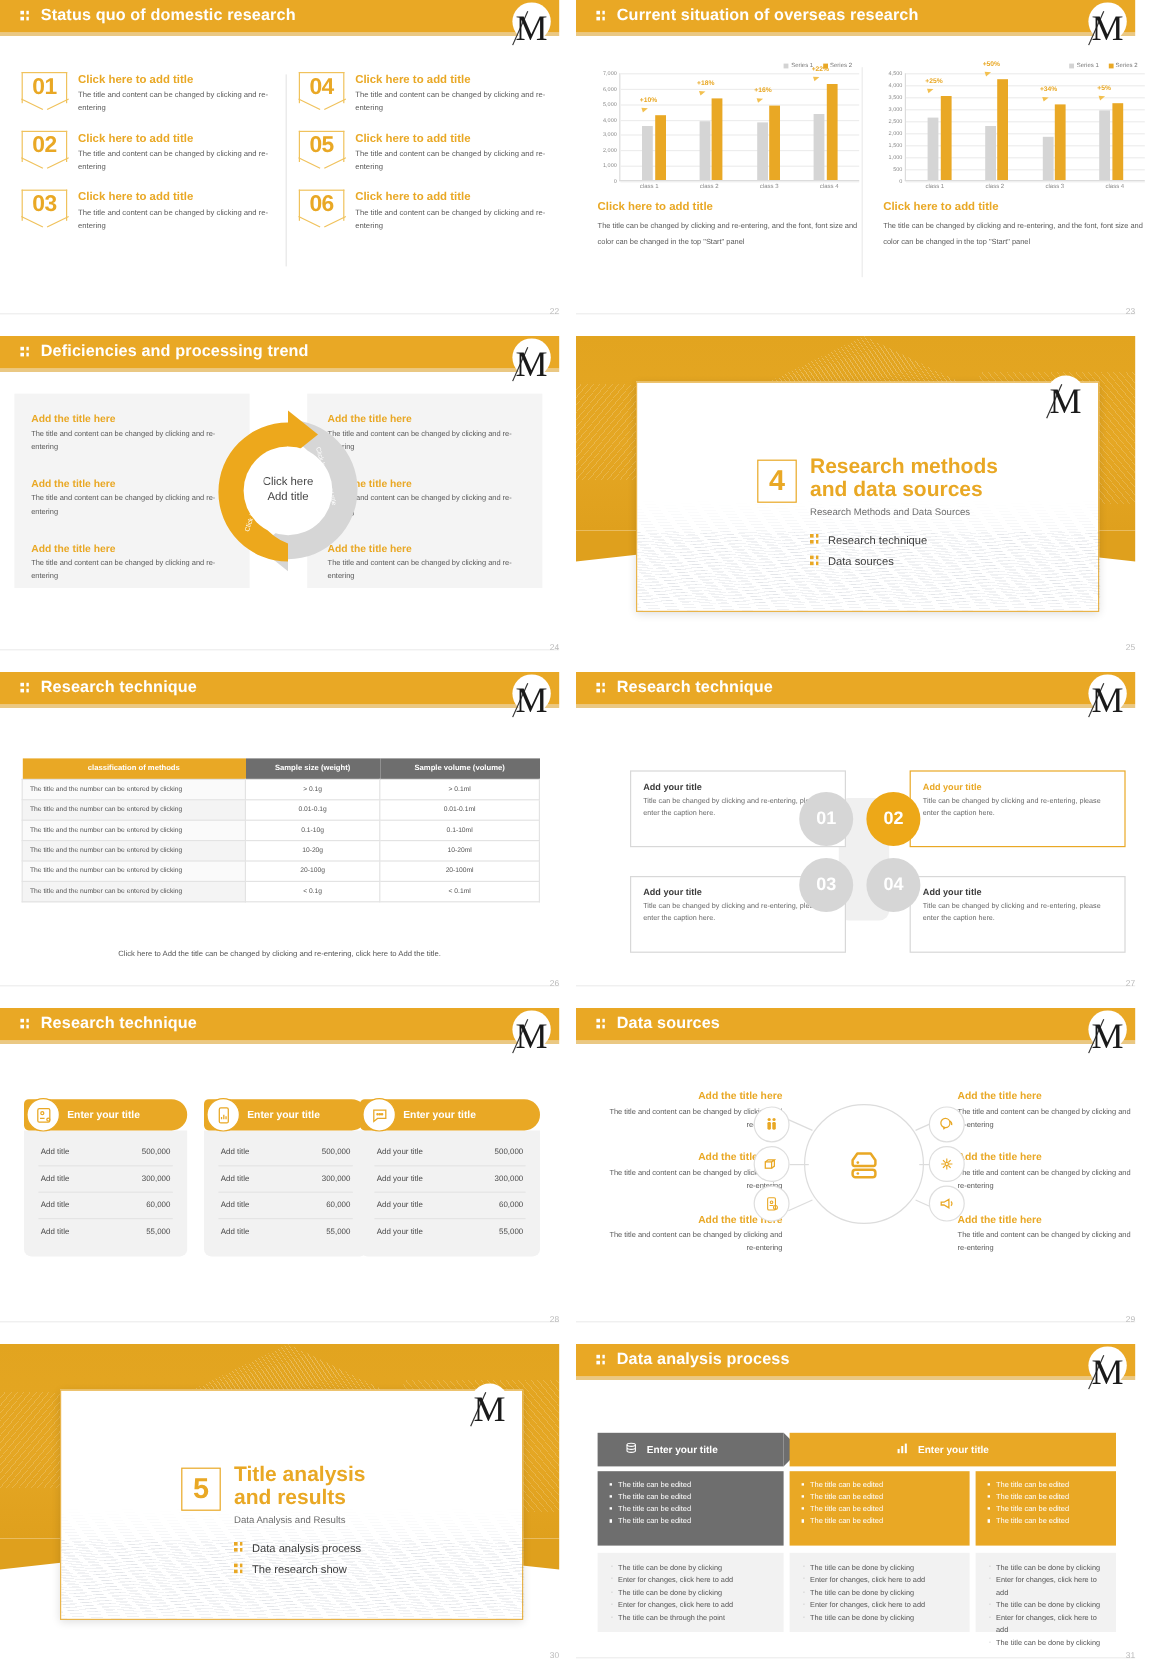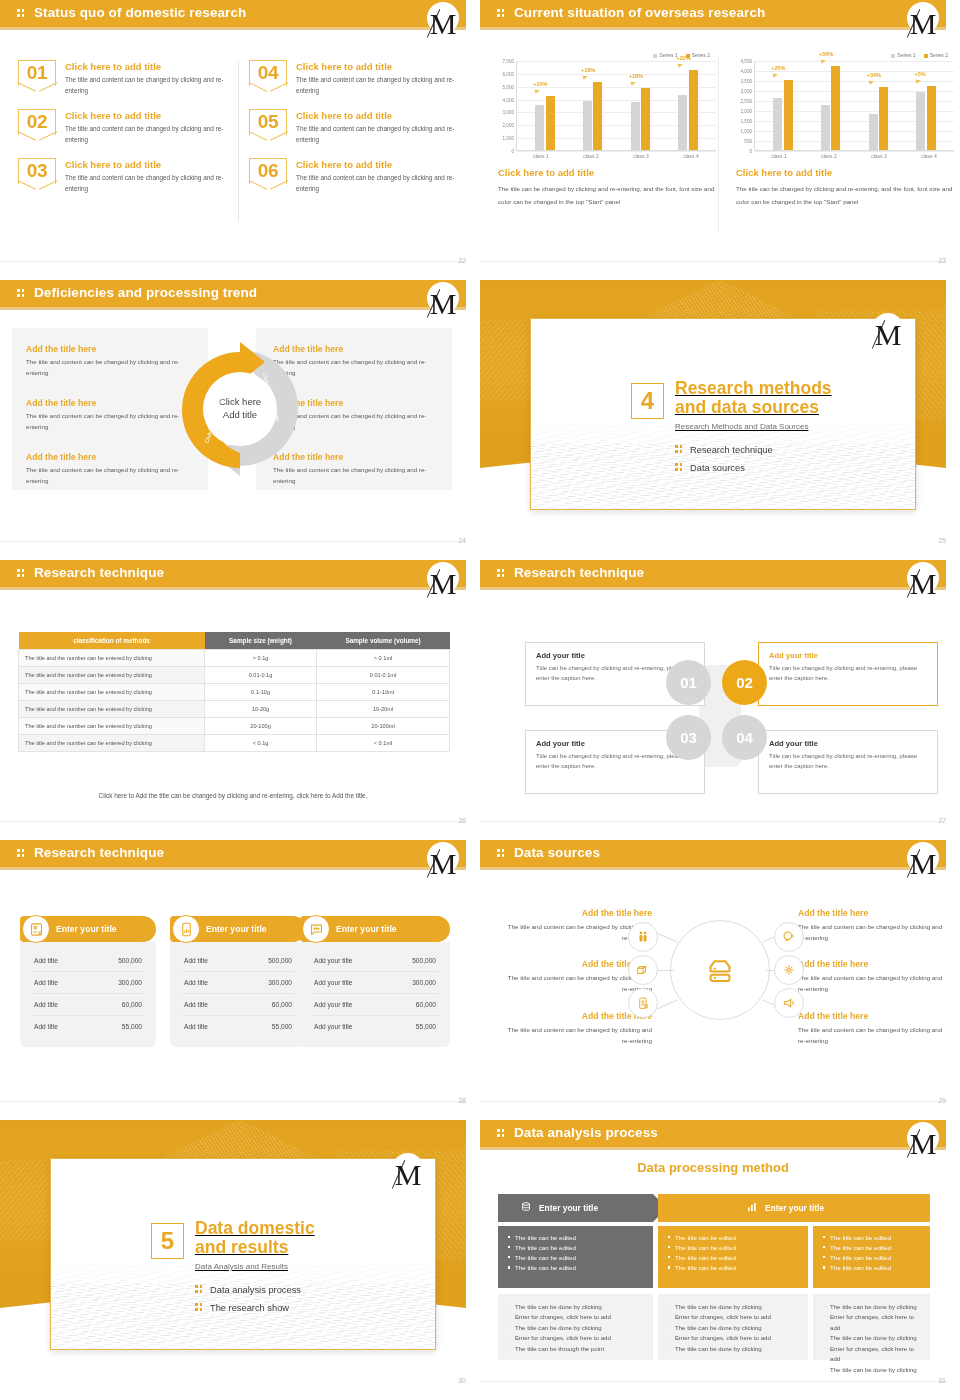--- a/index.html
+++ b/index.html
@@ -105,21 +105,21 @@
             background:repeating-linear-gradient(50deg, rgba(255,255,255,.8) 0 .6px, transparent .6px 4px);}
   .divcard { position:absolute; left:50px; top:38px; width:386px; height:192px; background:#fff; border:1px solid #e9b44a; box-shadow:0 2px 7px rgba(0,0,0,.13);}
   .wavepat { position:absolute; left:0; bottom:0; width:386px; height:92px; opacity:.5;
              background:repeating-linear-gradient(3deg, rgba(120,130,150,.23) 0 .5px, transparent .5px 2.4px);
              -webkit-mask-image:linear-gradient(180deg,transparent 0,#000 38%,#000 100%);
              mask-image:linear-gradient(180deg,transparent 0,#000 38%,#000 100%);}
   .wavepat2{ position:absolute; left:0; bottom:6px; width:386px; height:60px; opacity:.45;
              background:repeating-linear-gradient(-5deg, rgba(120,130,150,.22) 0 .5px, transparent .5px 2.8px);}
   .divnum { position:absolute; left:100px; top:64px; width:33px; height:36px; border:1.4px solid #e9a825; display:flex; align-items:center; justify-content:center;}
   .divnum span{font-size:24px;font-weight:bold;color:#e9a825;}
-  .divttl { position:absolute; left:144px; top:60px; width:230px;text-decoration:underline;}
+  .divttl { position:absolute; left:144px; top:60px; width:230px;}
   .divttl h2{font-size:17.5px;line-height:1.08;color:#e9a825;font-weight:bold;}
   .divttl h3{font-size:8px;color:#6e6e6e;font-weight:normal;margin-top:5px;}
   .divlist { position:absolute; left:144px; top:126px;}
   .divlist .row{display:flex;align-items:center;gap:6px;margin-bottom:8px;}
   .divlist .row span{font-size:9.3px;color:#3c3c3c;}
 
   
   .sub-title { position:absolute; left:0; top:40px; width:466px; text-align:center; font-size:13px; font-weight:bold; color:#e9a825;}
   .tbl { position:absolute; left:18px; top:72px; width:432px; border-collapse:collapse; }
   .tbl th { font-size:6.4px; font-weight:bold; color:#fff; padding:5px 2px; text-align:center;}
@@ -888,21 +888,21 @@
       <div class="wavepat2"></div>
       <div class="logo" style="right:8px;top:-6px">
             <div class="circ"></div>
             <div class="slash"></div>
             <div class="m">M</div>
           </div>
       <div class="divnum">
             <span>5</span>
           </div>
       <div class="divttl">
-        <h2><span>Data domestic</span><br><span>and results</span></h2>
+        <h2><span>Title analysis</span><br><span>and results</span></h2>
         <h3>Data Analysis and Results</h3>
       </div>
       <div class="divlist">
         <div class="row">
               <div class="dbl-dots dots-gold" style="position:relative;left:0;top:0">
                 <i></i>
                 <i></i>
                 <i></i>
                 <i></i>
               </div>
@@ -932,21 +932,20 @@
           <i></i>
           <i></i>
           <i></i>
         </div>
     <div class="hdr-title">Data analysis process</div>
     <div class="logo">
           <div class="circ"></div>
           <div class="slash"></div>
           <div class="m">M</div>
         </div>
-    <div class="sub-title">Data processing method</div>
 
     <div class="dp-head grey">
       <span><svg width="12" height="12" viewBox="0 0 24 24" fill="none" stroke="#fff" stroke-width="1.8">
               <ellipse cx="12" cy="6" rx="7" ry="2.6"></ellipse>
               <path d="M5 6v5c0 1.4 3.1 2.6 7 2.6s7-1.2 7-2.6V6M5 11v5c0 1.4 3.1 2.6 7 2.6s7-1.2 7-2.6v-5"></path>
             </svg></span>
       <span>Enter your title</span>
     </div>
     <div class="dp-head gold">
       <span><svg width="12" height="12" viewBox="0 0 24 24" fill="#fff">

